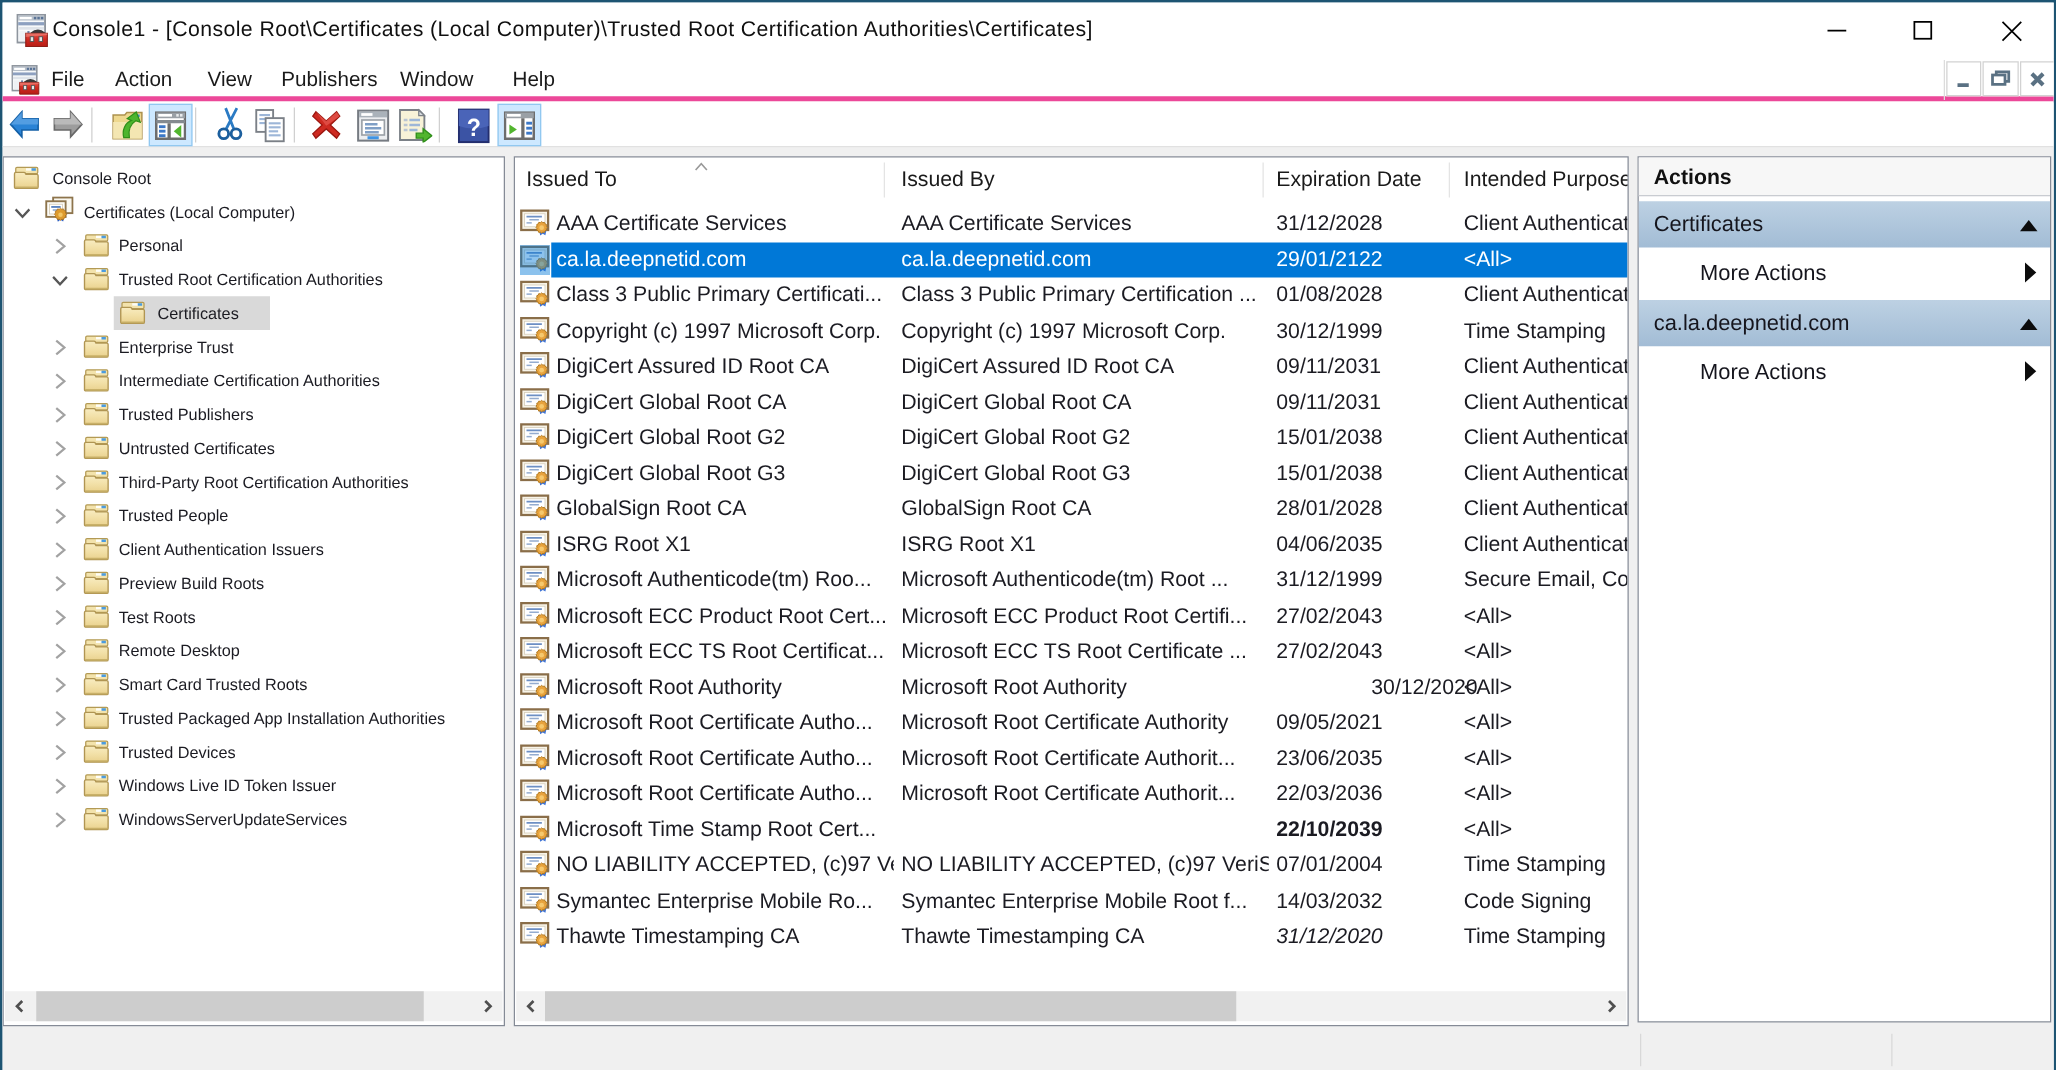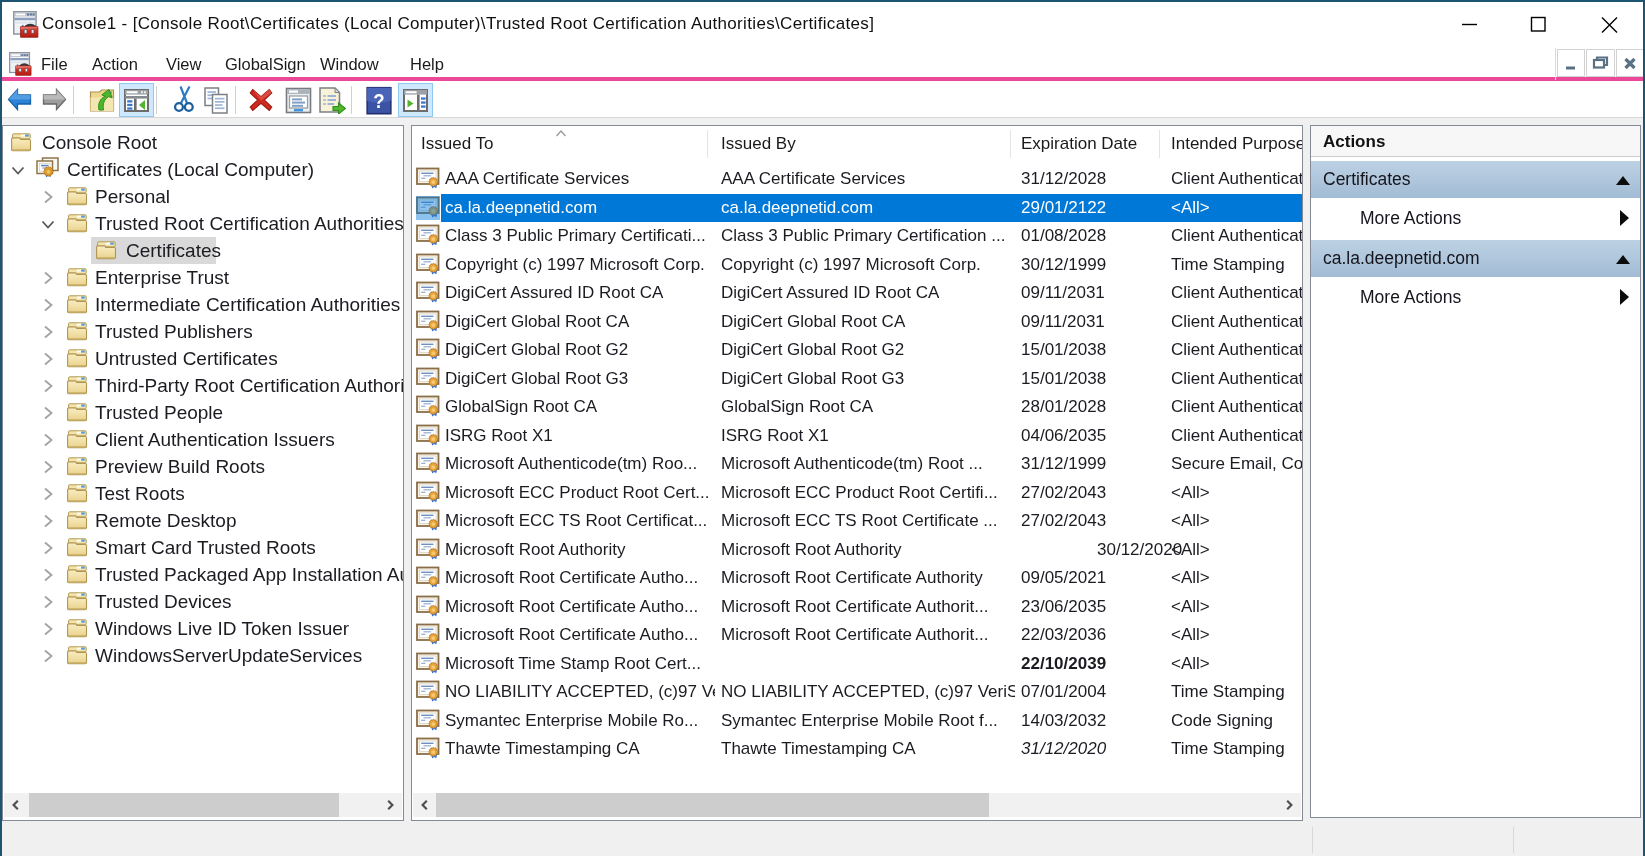--- a/index.html
+++ b/index.html
@@ -13,21 +13,21 @@
 #toolbar{position:absolute;left:0;top:80px;width:1641px;height:36px;background:#fff;border-bottom:1px solid #d7d7d7}
 .tsep{position:absolute;top:4px;width:1px;height:28px;background:#d0d0d0}
 .tbtn{position:absolute;top:1px;width:35px;height:34px;background:#cde8ff;border:1px solid #91c8f0}
 #content{position:absolute;left:0;top:116px;width:1641px;height:740px;background:#f0f0f0}
 .pane{position:absolute;background:#fff;border:1px solid #858b96}
 #tree{left:0px;top:7px;width:402px;height:696px}
 #list{left:409px;top:7px;width:892px;height:696px}
 #actions{left:1308px;top:7px;width:331px;height:693px}
 .hscroll{position:absolute;left:1px;bottom:3px;height:24px;background:#f1f1f1}
 .sthumb{position:absolute;top:0;height:24px;background:#cdcdcd}
-.trow{position:absolute;height:27px;line-height:27px;font-size:19px;color:#1b1b22;white-space:nowrap}
+.trow{position:absolute;height:27px;line-height:27px;font-size:13px;color:#1b1b22;white-space:nowrap}
 .lhead{position:absolute;top:0;height:35px;line-height:36px;font-size:17px;color:#1a1a1a}
 .colsep{position:absolute;top:4px;width:1px;height:28px;background:#e4e4e4}
 .lrow{position:absolute;height:28px;line-height:28px;font-size:17px;color:#1b1b22;width:100%}
 .lcell{position:absolute;white-space:nowrap;overflow:hidden}
 #acttitle{position:absolute;left:0;top:0;width:100%;height:31px;background:#f7f7f7;border-bottom:1px solid #c9ccd1;font-weight:bold;font-size:17px;color:#111;line-height:31px;padding-left:12px}
 .sechead{position:absolute;left:0;width:100%;height:37px;background:linear-gradient(#bdd1e3,#a2bcd5);font-size:17.5px;color:#15151d;line-height:37px;padding-left:12px}
 .tri-up{position:absolute;right:10px;top:15px;width:0;height:0;border-left:7.5px solid transparent;border-right:7.5px solid transparent;border-bottom:9px solid #0c0c0c}
 .tri-right{position:absolute;right:11px;width:0;height:0;border-top:8px solid transparent;border-bottom:8px solid transparent;border-left:9px solid #0c0c0c}
 .morerow{position:absolute;left:0;width:100%;height:40px;font-size:17.5px;color:#15151d;line-height:40px;padding-left:49px}
 .vline{position:absolute;width:1px;background:#d8d8d8}
@@ -117,21 +117,21 @@
     </svg>
 </div>
 
 <div id="menubar">
   <svg class="abs" style="left:7px;top:5px" width="23" height="24">
       <use href="#mmcicon"></use>
     </svg>
   <div class="menuitem" style="left:39px">File</div>
   <div class="menuitem" style="left:90px">Action</div>
   <div class="menuitem" style="left:164px">View</div>
-  <div class="menuitem" style="left:223px">GlobalSign</div>
+  <div class="menuitem" style="left:223px">Publishers</div>
   <div class="menuitem" style="left:318px">Window</div>
   <div class="menuitem" style="left:408px">Help</div>
   <div class="abs" style="left:1553px;top:1px;width:1px;height:32px;background:#dcdcdc"></div>
   <div class="abs" style="left:1555px;top:2px;width:28px;height:28px;border:1px solid #d2d2d2;background:#fff">
     <svg width="26" height="26">
         <line x1="8" y1="18" x2="17" y2="18" stroke="#5a7183" stroke-width="3"></line>
       </svg>
   </div>
   <div class="abs" style="left:1584px;top:2px;width:29px;height:28px;border:1px solid #d2d2d2;background:#fff">
     <svg width="27" height="26">

